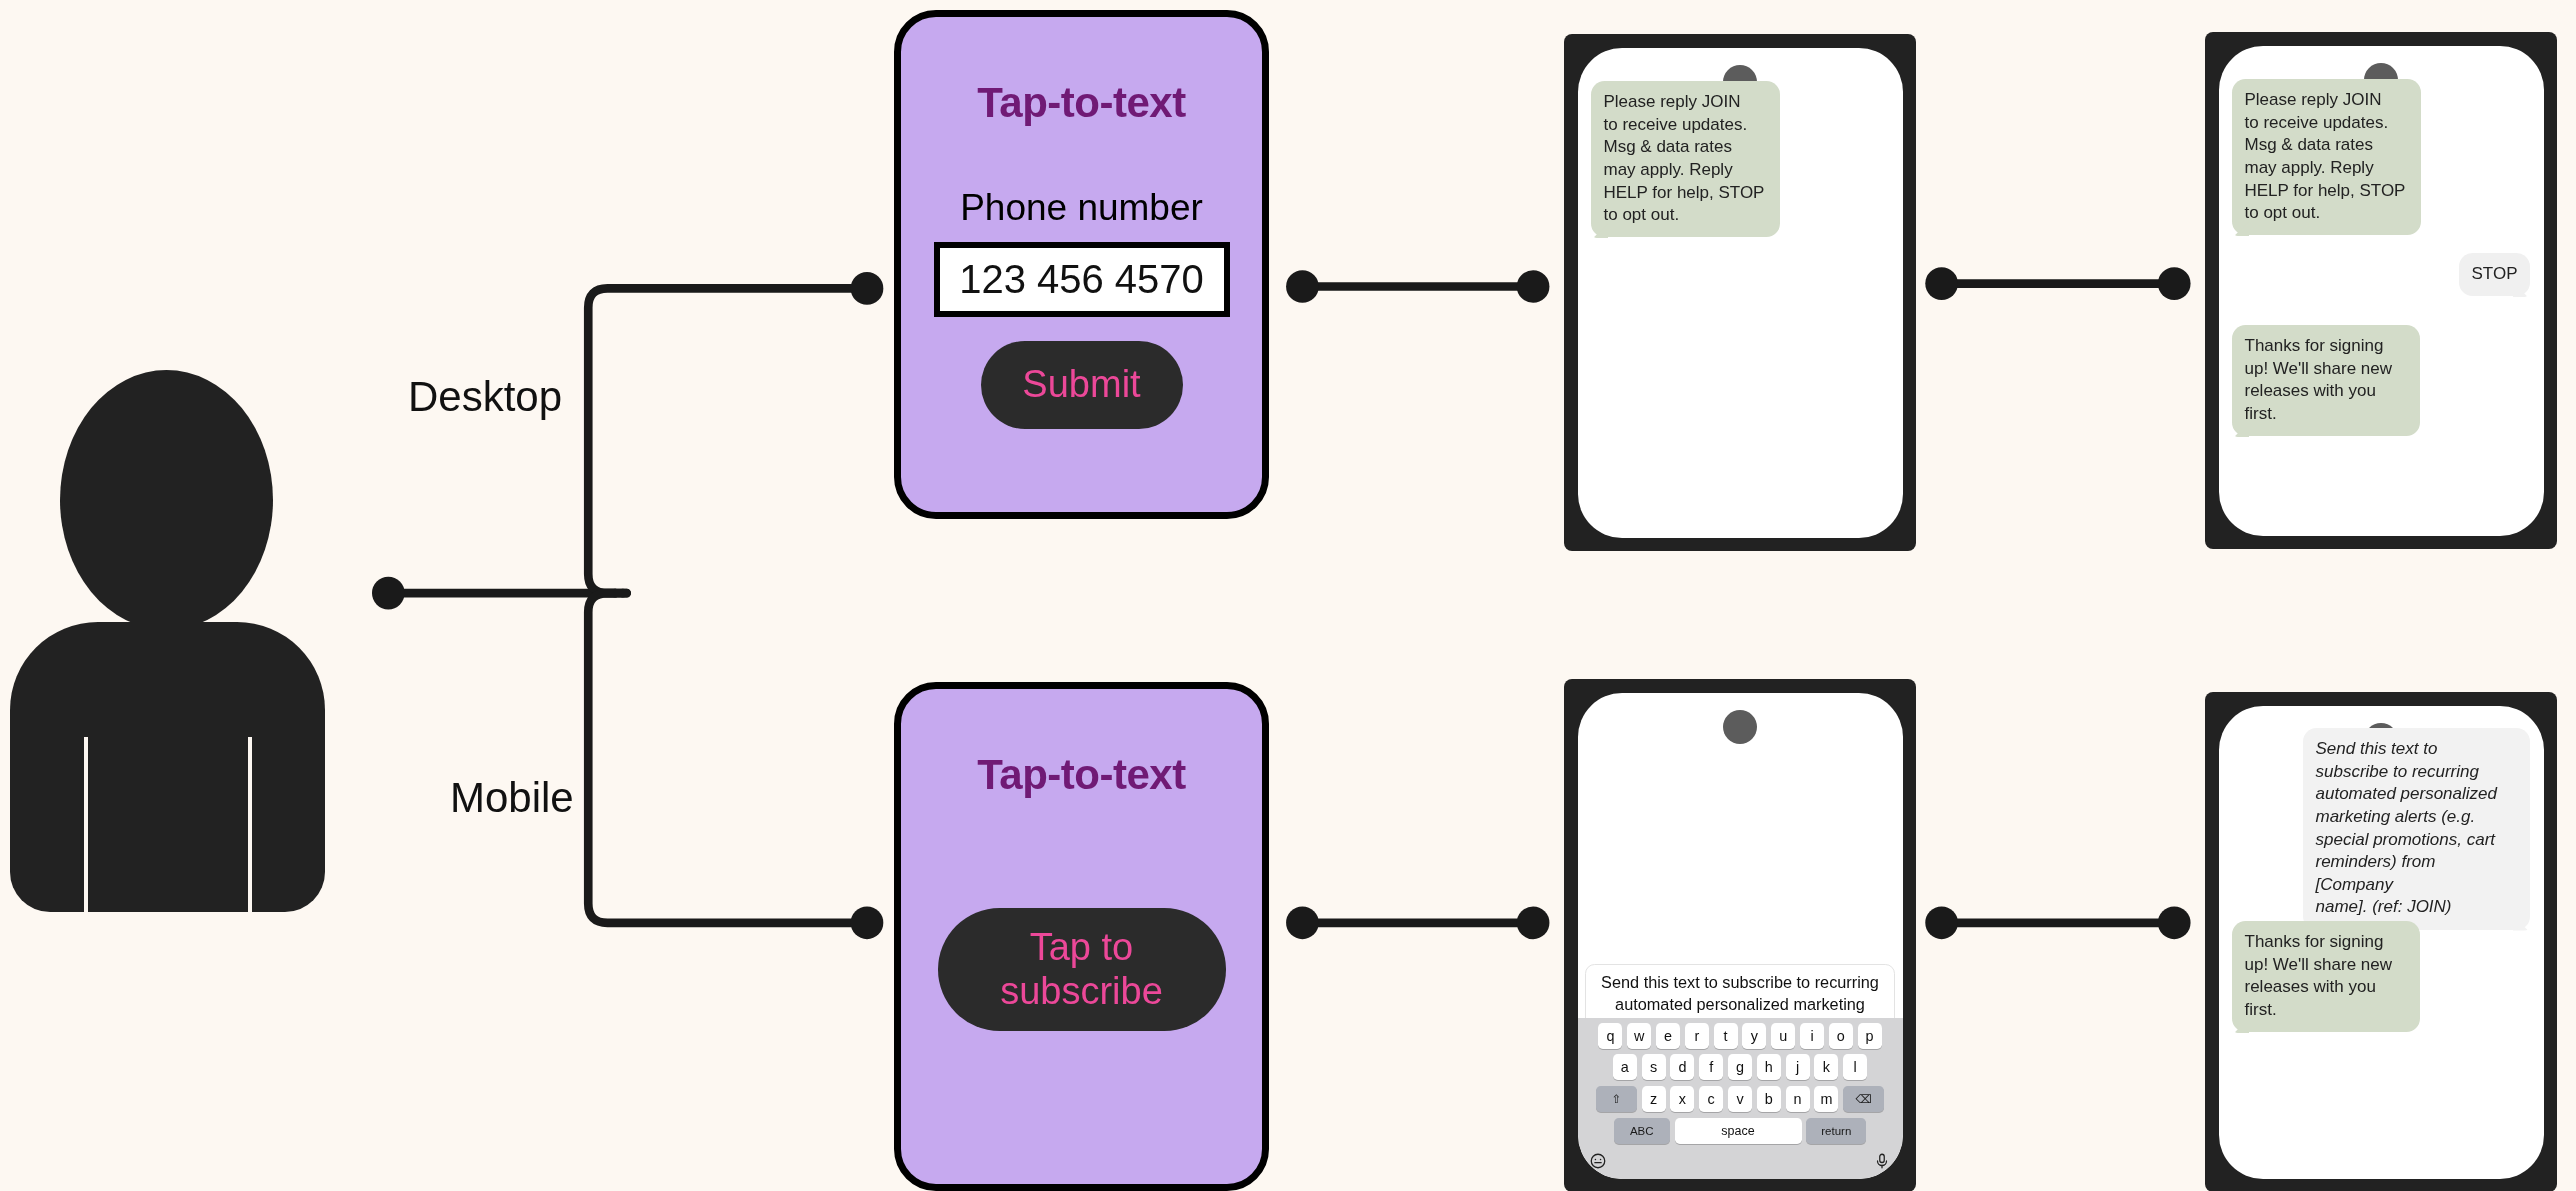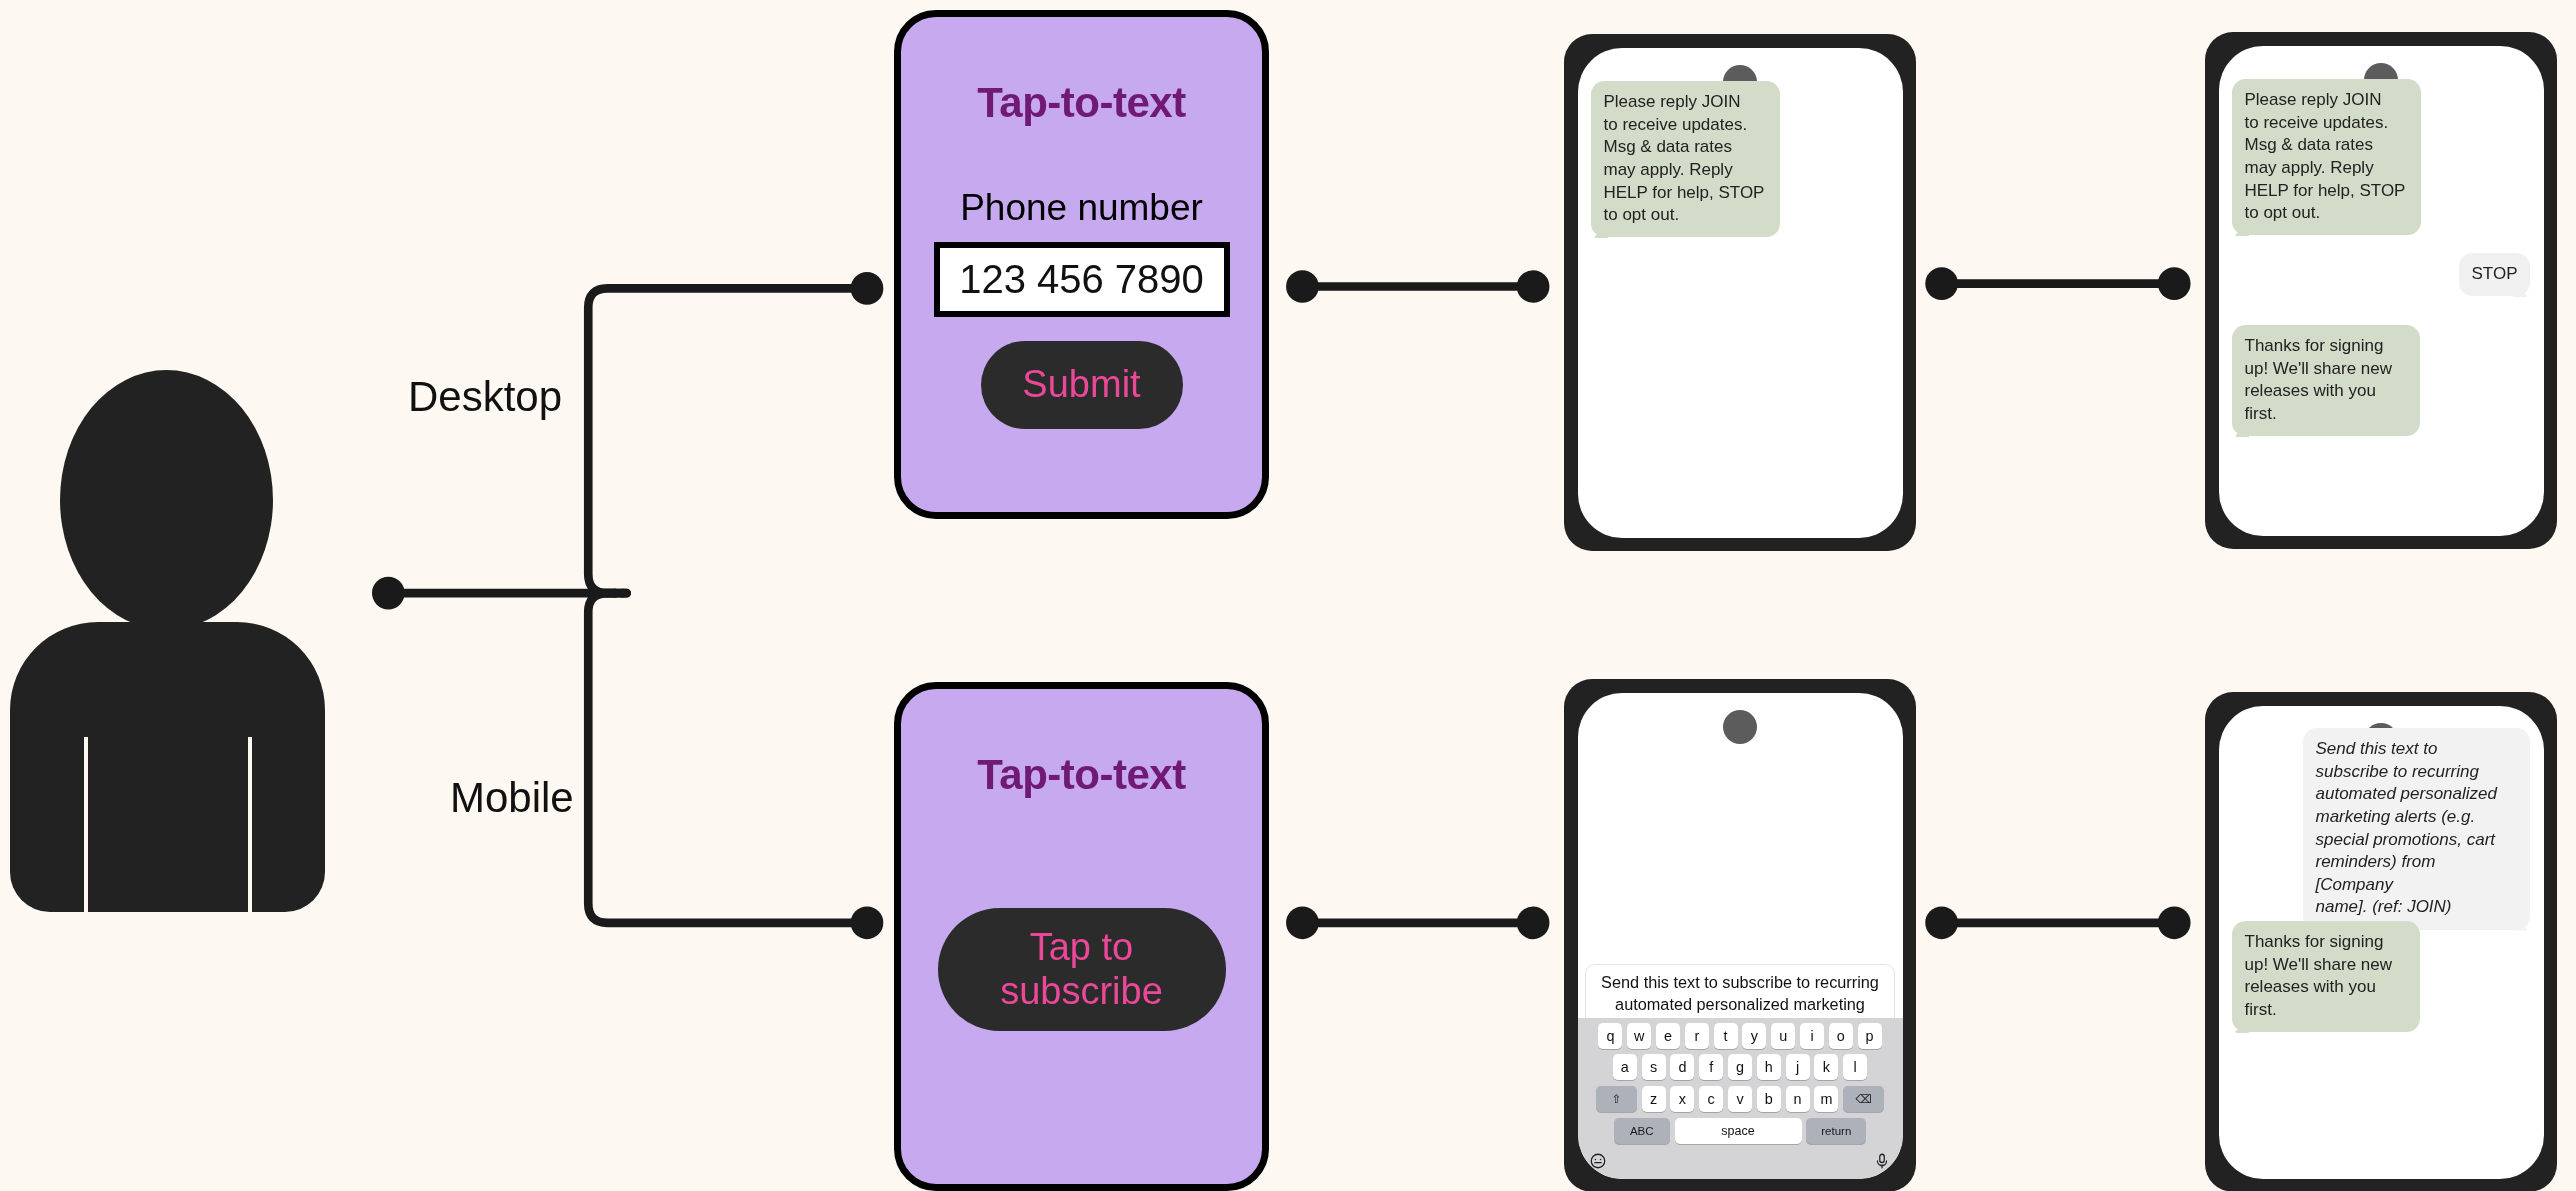--- a/index.html
+++ b/index.html
@@ -62,21 +62,21 @@
     background: #2b2b2b; color: #ec4899;
     border-radius: 960px;
     display: flex; align-items: center; justify-content: center;
     text-align: center; line-height: 1.15;
   }
 
   
   .phone {
     position: absolute;
     background: #222222;
-    border-radius: 28px;
+    border-radius: 8px;
     padding: 13.5px;
   }
   .phone-screen {
     position: relative; width: 100%; height: 100%;
     background: #ffffff; border-radius: 44px; overflow: hidden;
   }
   .notch-dot {
     position: absolute; left: 50%; transform: translateX(-50%);
     top: 17.3px; width: 34px; height: 34px;
     border-radius: 50%; background: #5c5c5c;
@@ -187,21 +187,21 @@
     <div class="armL"></div>
     <div class="armR"></div>
   </div>
 
   <div class="branch-label" style="left:408px; top:373px;">Desktop</div>
   <div class="branch-label" style="left:450px; top:774px;">Mobile</div>
 
   <div class="card" style="left:894px; top:9.6px; width:375px; height:509px;">
     <div class="card-title" style="margin-top:62px;">Tap-to-text</div>
     <div class="card-field-label" style="margin-top:60px;">Phone number</div>
-    <div class="card-input" style="margin-top:13.5px; width:296px; height:75px;" placeholder="123 456 7890">123 456 7890</div>
+    <div class="card-input" style="margin-top:13.5px; width:296px; height:75px;" placeholder="123 456 7890">123 456 4570</div>
     <div class="card-btn" style="margin-top:24px; width:202px; height:88px; font-size:38px;">Submit</div>
   </div>
 
   <div class="phone" style="left:1564px; top:34px; width:352px; height:517px;">
     <div class="phone-screen">
       <div class="notch-dot"></div>
       <div class="bubble in" style="left:13.5px; top:33px; width:189px;">Please reply JOIN
 to receive updates.
 Msg &amp; data rates
 may apply. Reply

